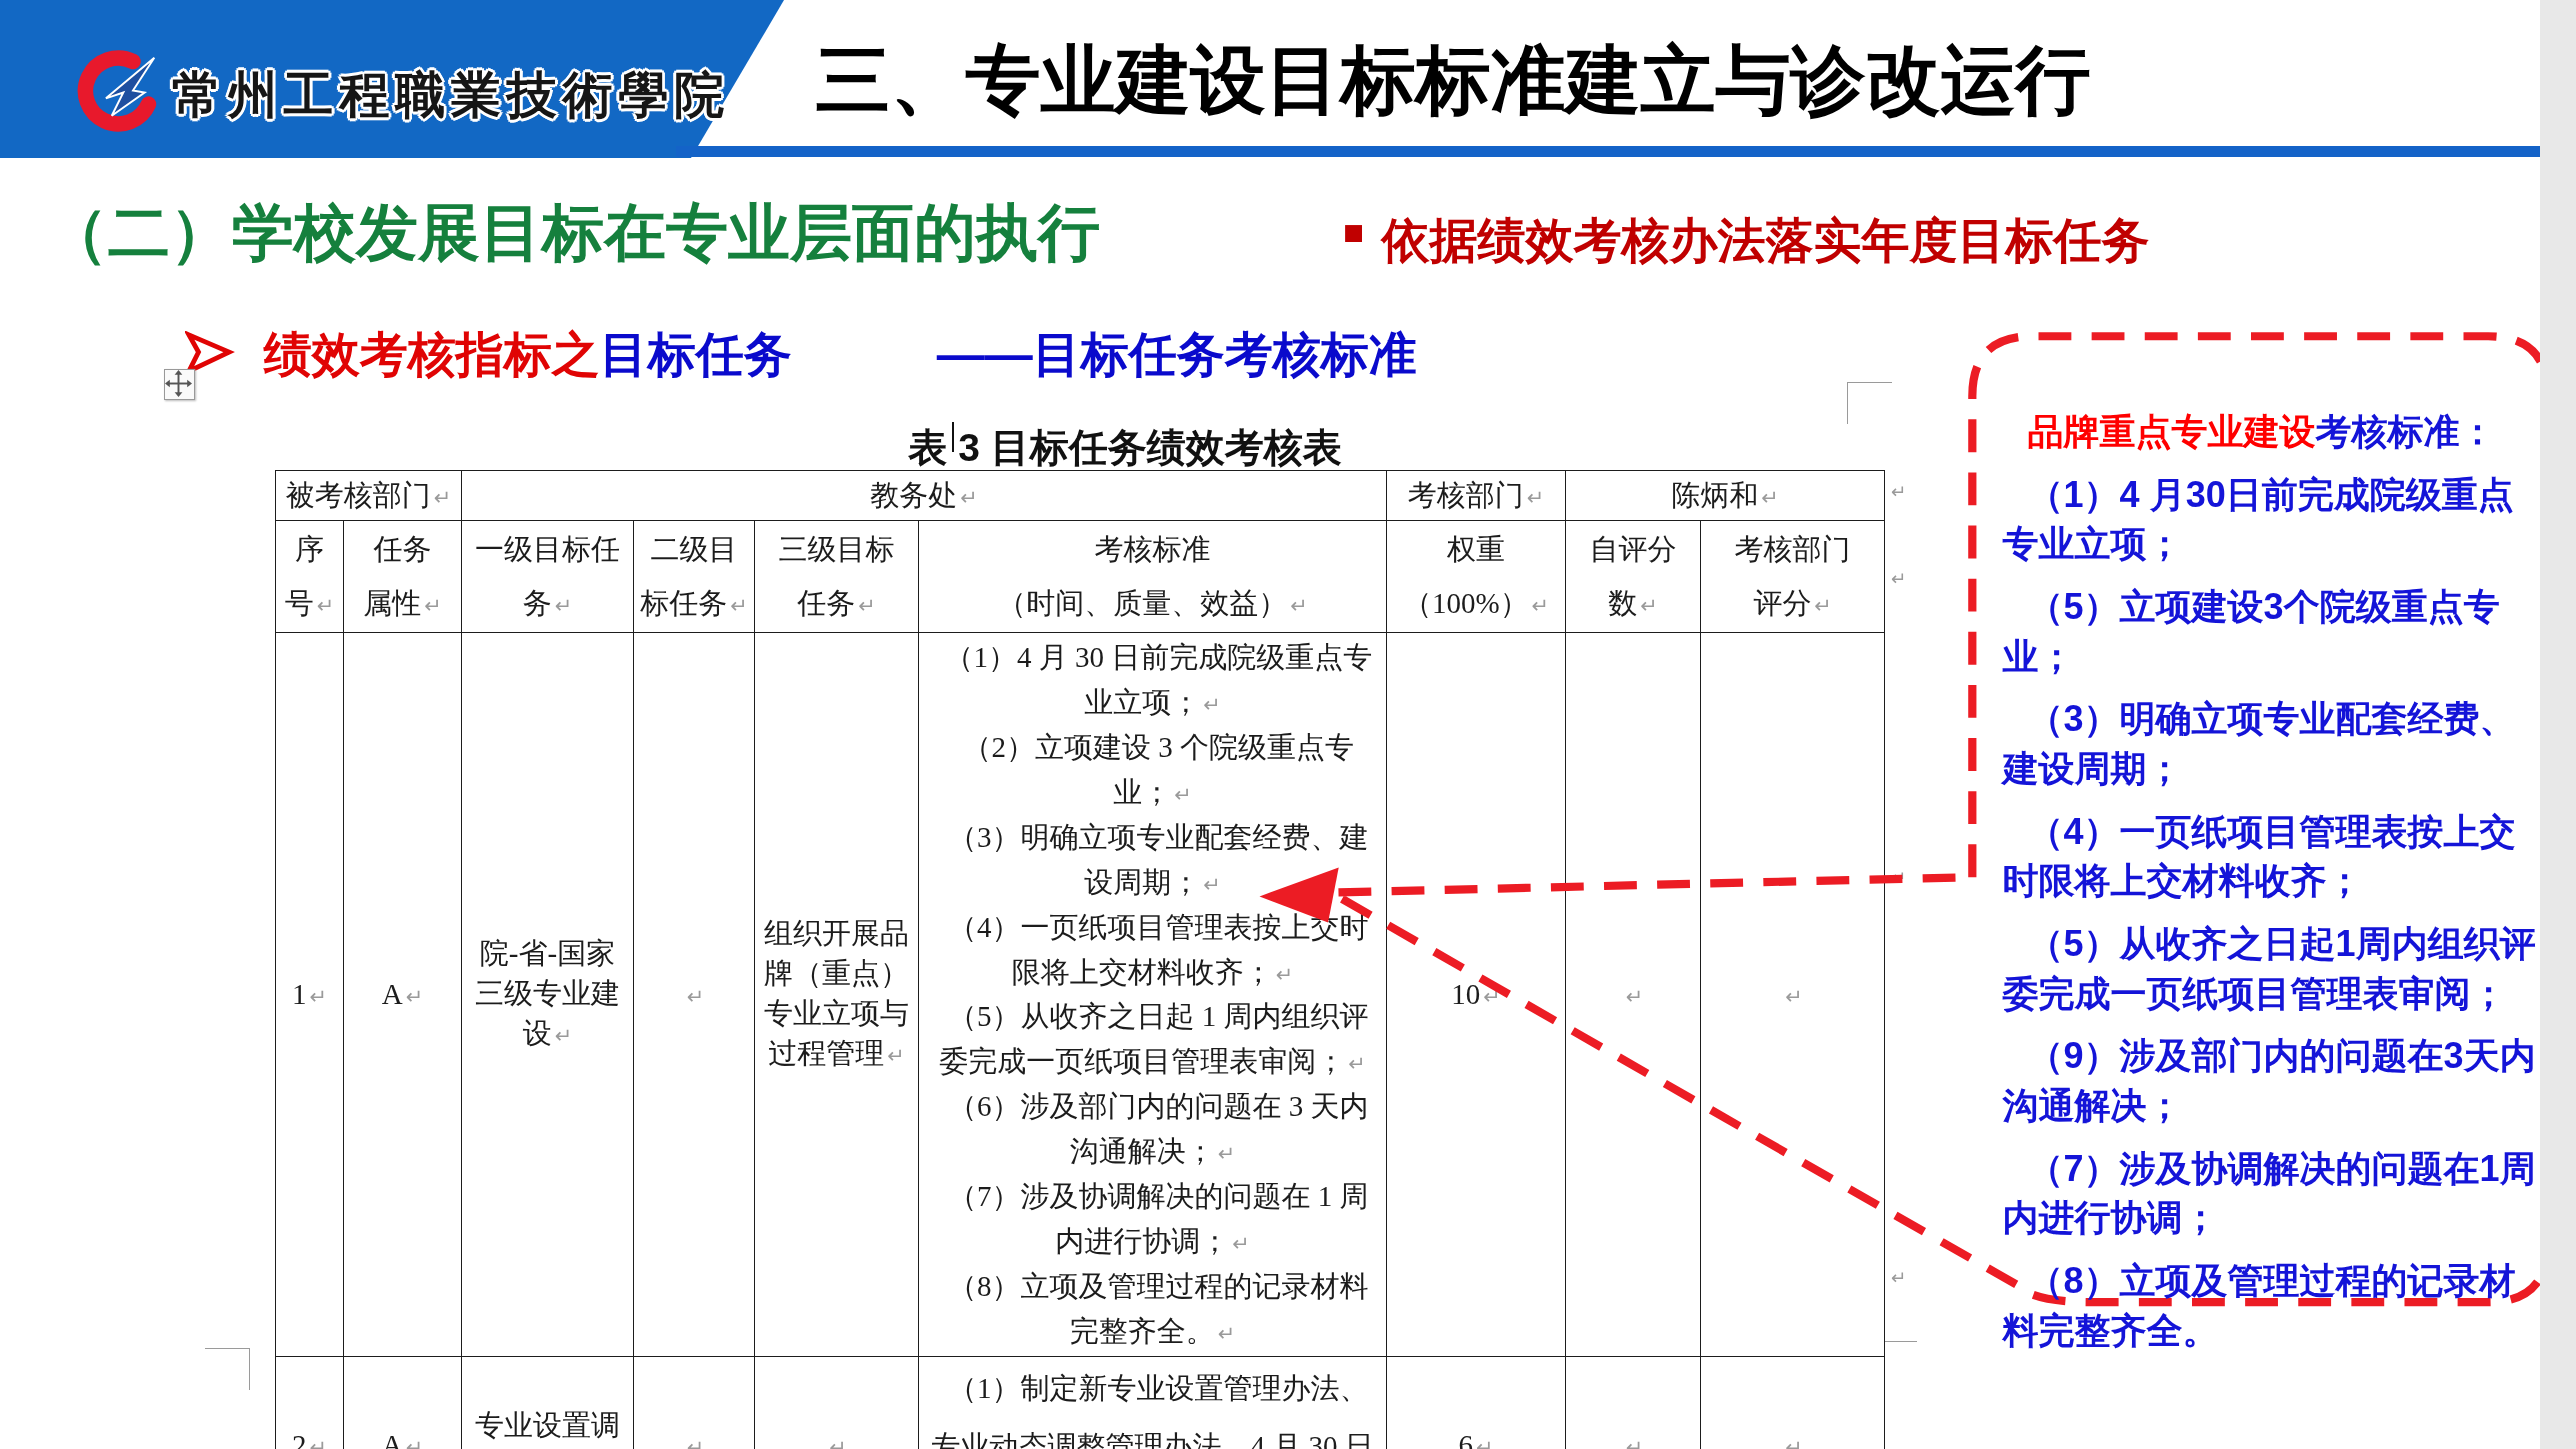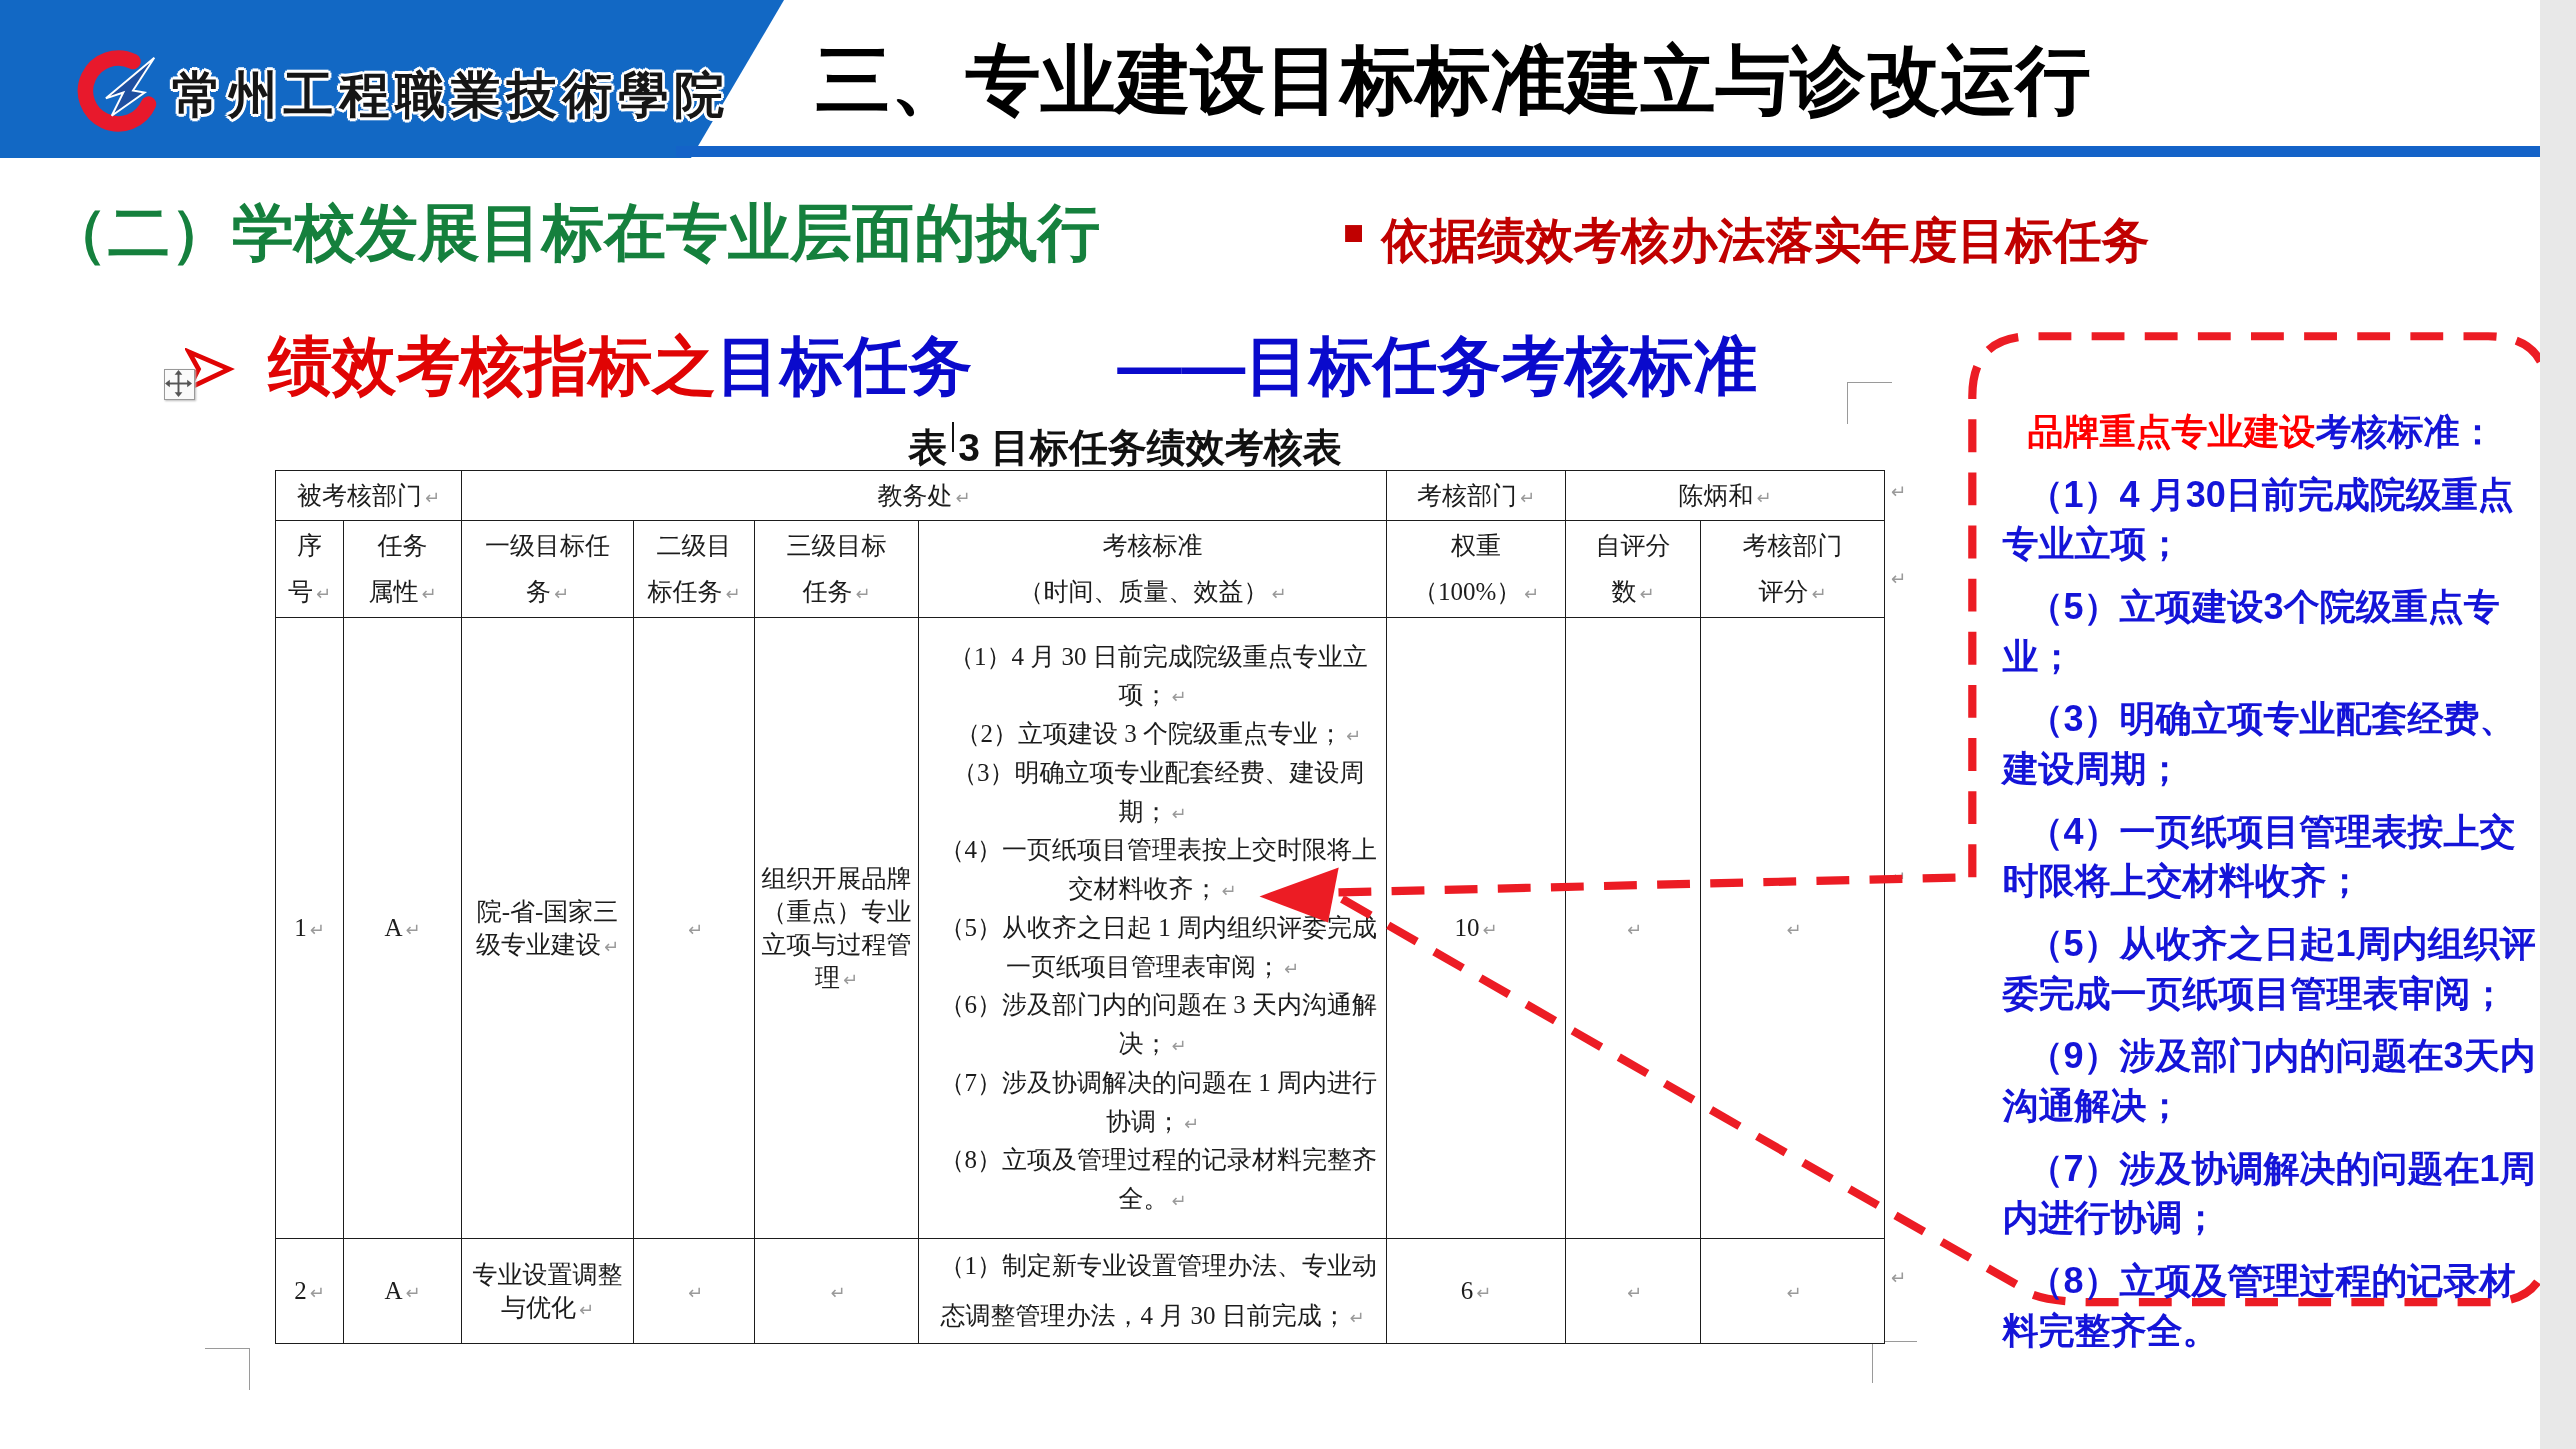--- a/index.html
+++ b/index.html
@@ -15,42 +15,42 @@
                     -1.9px -1.9px 0 #fff,1.9px -1.9px 0 #fff,-1.9px 1.9px 0 #fff,1.9px 1.9px 0 #fff;}
   .logo{position:absolute;left:73px;top:48px;}
   .main-title{position:absolute;left:796px;top:31px;width:1314px;text-align:center;
         font-size:75px;font-weight:900;color:#000;white-space:nowrap;}
   .title-underline{position:absolute;left:676px;top:146px;width:1900px;height:10.6px;background:#1463C8;}
 
   
   .section-heading{position:absolute;left:46px;top:191px;font-size:62px;font-weight:900;color:#15803d;white-space:nowrap;}
   .agenda{position:absolute;left:1343px;top:209px;font-size:48px;font-weight:900;color:#C00000;white-space:nowrap;}
   .agenda .sq{font-size:35px;vertical-align:13.5px;margin-right:17.4px;}
-  .sub-bullet{position:absolute;left:185px;top:323px;font-size:64px;font-weight:900;white-space:nowrap;}
+  .sub-bullet{position:absolute;left:185px;top:323px;font-size:48px;font-weight:900;white-space:nowrap;}
   .sub-bullet .arrow{display:inline-block;margin-right:15.5px;vertical-align:-3.9px;}
   .red-t{color:#E00404;} .blue-t{color:#0A0ACC;}
   .gap210{display:inline-block;width:145px;}
 
   
   .move-handle{position:absolute;left:164px;top:369px;width:29px;height:29px;border:1px solid #999;
         background:#fafafa;box-shadow:1px 1px 1.9px #bbb;}
   .text-cursor{position:absolute;left:952px;top:422px;width:1.9px;height:30px;background:#111;}
   .corner{position:absolute;border-color:#9a9a9a;border-style:solid;width:44px;height:41px;border-width:0;}
   .corner.tr{left:1847px;top:382px;border-left-width:1.9px;border-top-width:1.9px;}
   .corner.bl{left:205px;top:1348px;border-right-width:1.9px;border-top-width:1.9px;}
   .corner.br{left:1872px;top:1341px;border-left-width:1.9px;border-top-width:1.9px;}
   .pilcrow{color:#9a9a9a;font-size:0.72em;font-weight:normal;margin-left:2.9px;font-family:"DejaVu Sans",sans-serif;}
   .row-mark{position:absolute;color:#9a9a9a;font-size:18.4px;}
 
   
   .table-title{position:absolute;left:869px;top:421px;width:512px;text-align:center;
         font-family:Liberation Sans, sans-serif;font-weight:bold;font-size:39px;color:#111;}
   table.assess{position:absolute;left:275px;top:470px;width:1608px;border-collapse:collapse;table-layout:fixed;
         font-family:"Liberation Serif","DejaVu Serif",serif;color:#1c1c1c;background:#fff;}
-  table.assess td,table.assess th{border:1.9px solid #1d1d1d;font-weight:normal;font-size:25px;
+  table.assess td,table.assess th{border:1.9px solid #1d1d1d;font-weight:normal;font-size:29px;
         text-align:center;vertical-align:middle;padding:1.9px 5.8px;overflow:hidden;}
   table.assess p{margin:0;}
   tr.h1{height:50px;} tr.h2{height:97px;} tr.r1{height:621px;} tr.r2{height:97px;}
   td.left,th.left{text-align:left;padding-left:9.7px;padding-right:7.7px;}
   td.standard{font-size:23px;line-height:1.55;vertical-align:middle;padding:7.7px 11.6px;}
   td.standard p{text-indent:11.6px;}
   tr.r2 td.standard{line-height:2.0;}
   .hdr2 p{line-height:1.85;}
 
   

